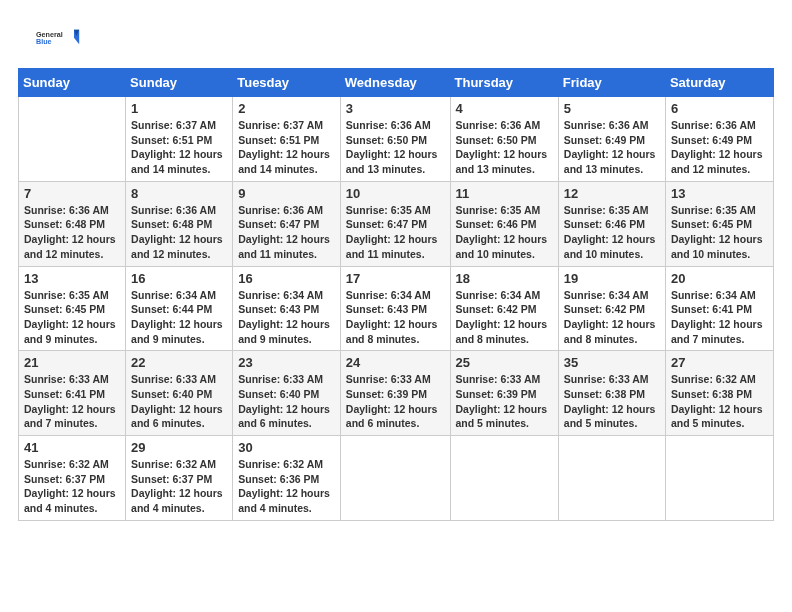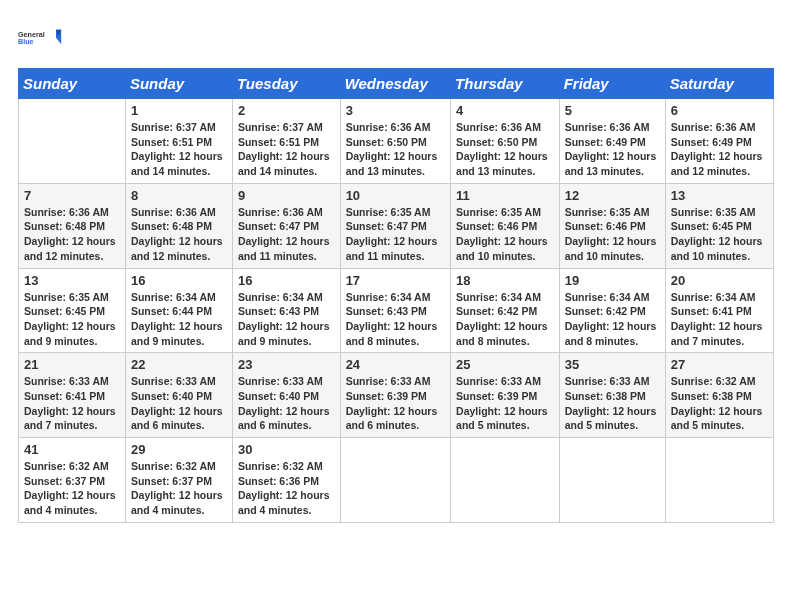--- a/index.html
+++ b/index.html
@@ -14,20 +14,21 @@
       width: 792px;
       min-height: 612px;
       background: #fff;
       padding: 18px 18px 10px 18px;
     }
     .header {
       display: flex;
       align-items: flex-start;
       justify-content: space-between;
       margin-bottom: 10px;
+      margin-left: 18px;
     }
     .logo {
       display: flex;
       align-items: center;
       gap: 4px;
     }
     .title-block {
       text-align: right;
     }
     .month-title {
@@ -44,24 +45,23 @@
     .calendar {
       width: 100%;
       border-collapse: collapse;
       font-size: 11px;
     }
     .calendar thead tr th {
       background: #2a6dd9;
       color: #fff;
       padding: 6px 4px;
       text-align: left;
-      font-size: 15px;
+      font-size: 13px;
       font-weight: bold;
       border: 1px solid #2a6dd9;
-      font-style: italic;
     }
     .calendar tbody tr td {
       border: 1px solid #ccc;
       vertical-align: top;
       padding: 4px 5px;
       width: 113px;
       height: 80px;
       color: #333;
     }
     .calendar tbody tr:nth-child(odd) td {

